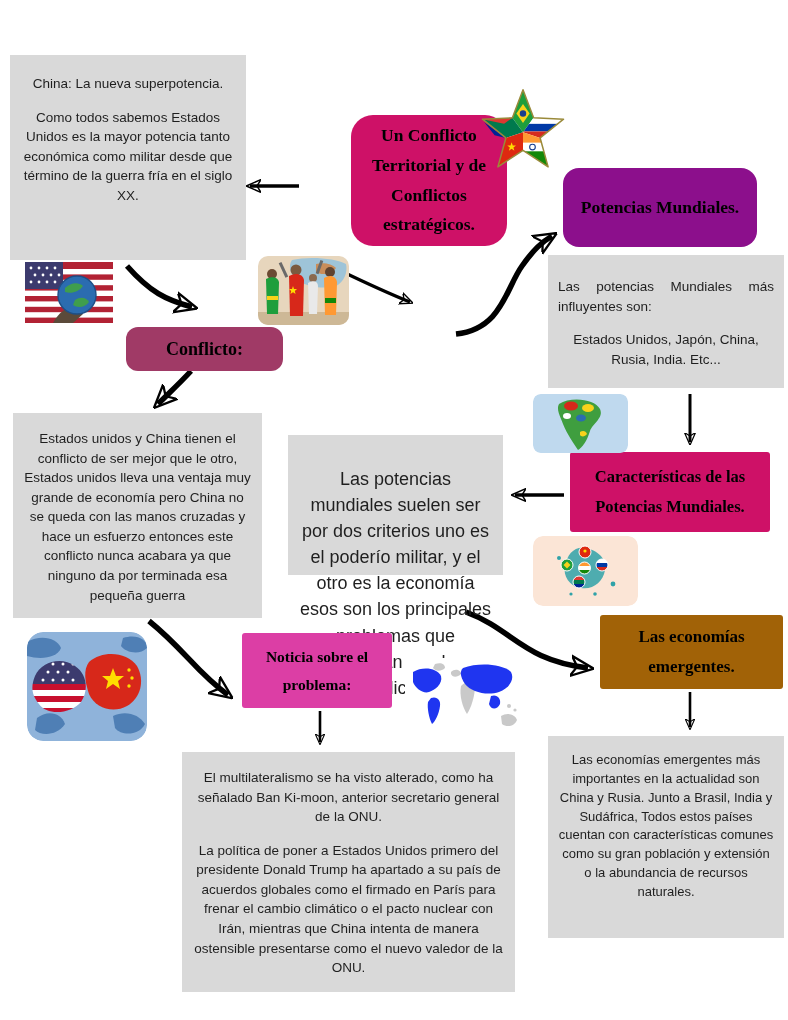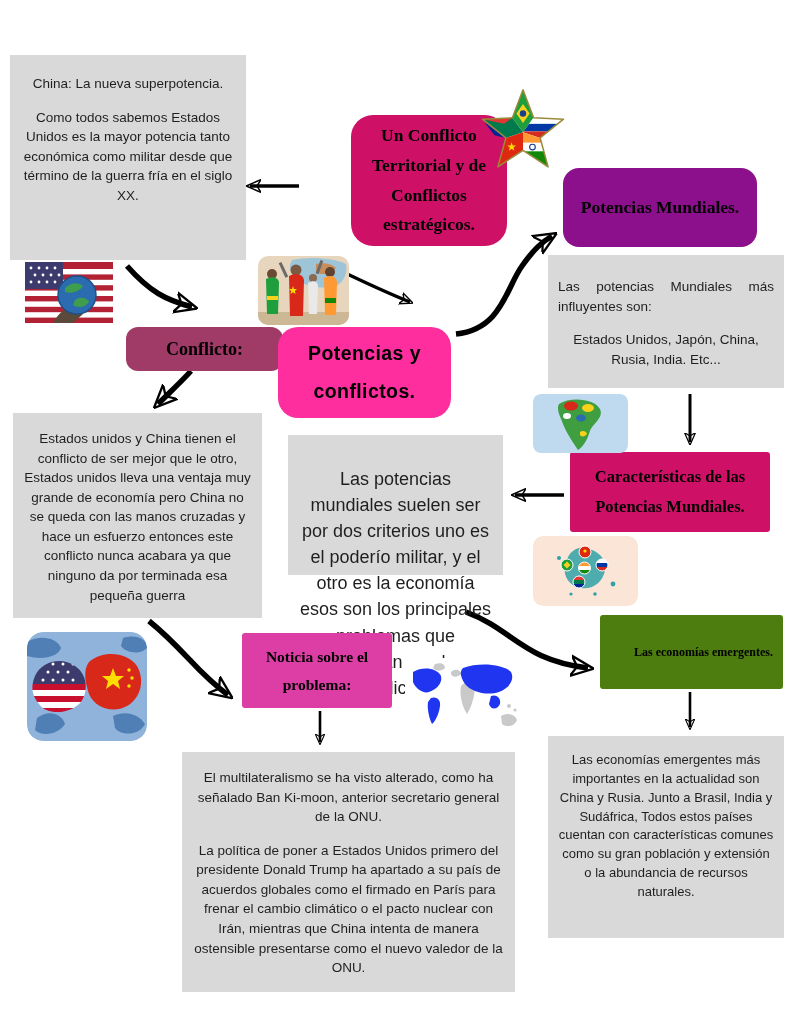--- a/index.html
+++ b/index.html
@@ -11,21 +11,21 @@
   .gbox p:last-child{margin-bottom:0;}
   .hbox{position:absolute;display:flex;align-items:center;justify-content:center;
         box-sizing:border-box;color:#000;font-family:"Liberation Serif", serif;
         font-weight:bold;text-align:center;padding:6px 10px;}
   .r12{border-radius:12px}.r14{border-radius:3px}.r16{border-radius:16px}
   .r20{border-radius:20px}.r22{border-radius:22px}
   #box-un-conflicto{background:#ce1167;font-size:17.5px;line-height:1.7;margin-left:48px;}
   #box-potencias-mundiales{background:#8c0f8c;font-size:17.5px;line-height:1.8;}
   #box-conflicto{background:#a03a66;font-size:18px;}
   #box-caracteristicas{background:#ce1167;font-size:16.5px;line-height:1.8;}
-  #box-economias{background:#4d7c0f;font-size:12px;line-height:1.75;justify-content:flex-end;}
+  #box-economias{background:#a16207;font-size:17px;line-height:1.75;justify-content:flex-end;}
   #box-noticia{background:#dc3ea5;font-size:15.5px;line-height:1.8;}
   #box-pyc{background:#ff2e9e;font-family:"Liberation Sans", sans-serif;font-weight:800;
            font-size:19.5px;line-height:1.9;letter-spacing:.4px;}
   .img{position:absolute;overflow:hidden;}
   .img svg{display:block;}
   .justify{text-align:justify;}
   .arrows{position:absolute;left:0;top:0;pointer-events:none;}
   .arrows path{fill:none;stroke:#000;}
 </style>
 </head>
@@ -84,23 +84,20 @@
   </div>
 
   <div class="hbox r16" id="box-potencias-mundiales" style="left:563px;top:168px;width:194px;height:79px;text-align:center;">
     <span>Potencias Mundiales.</span>
   </div>
 
   <div class="hbox r12" id="box-conflicto" style="left:86px;top:327px;width:157px;height:44px;margin-left:40px;">
     <span>Conflicto:</span>
   </div>
 
-  <div class="hbox r20" id="box-pyc" style="left:278px;top:327px;width:173px;height:91px;">
-    <span>Potencias y conflictos.</span>
-  </div>
 
   <div class="hbox r14" id="box-caracteristicas" style="left:570px;top:452px;width:200px;height:80px;">
     <span>Características de las Potencias Mundiales.</span>
   </div>
 
   <div class="hbox r14" id="box-economias" style="left:600px;top:615px;width:183px;height:74px;">
     <span>Las economías emergentes.</span>
   </div>
 
   <div class="hbox r14" id="box-noticia" style="left:242px;top:633px;width:150px;height:75px;">

